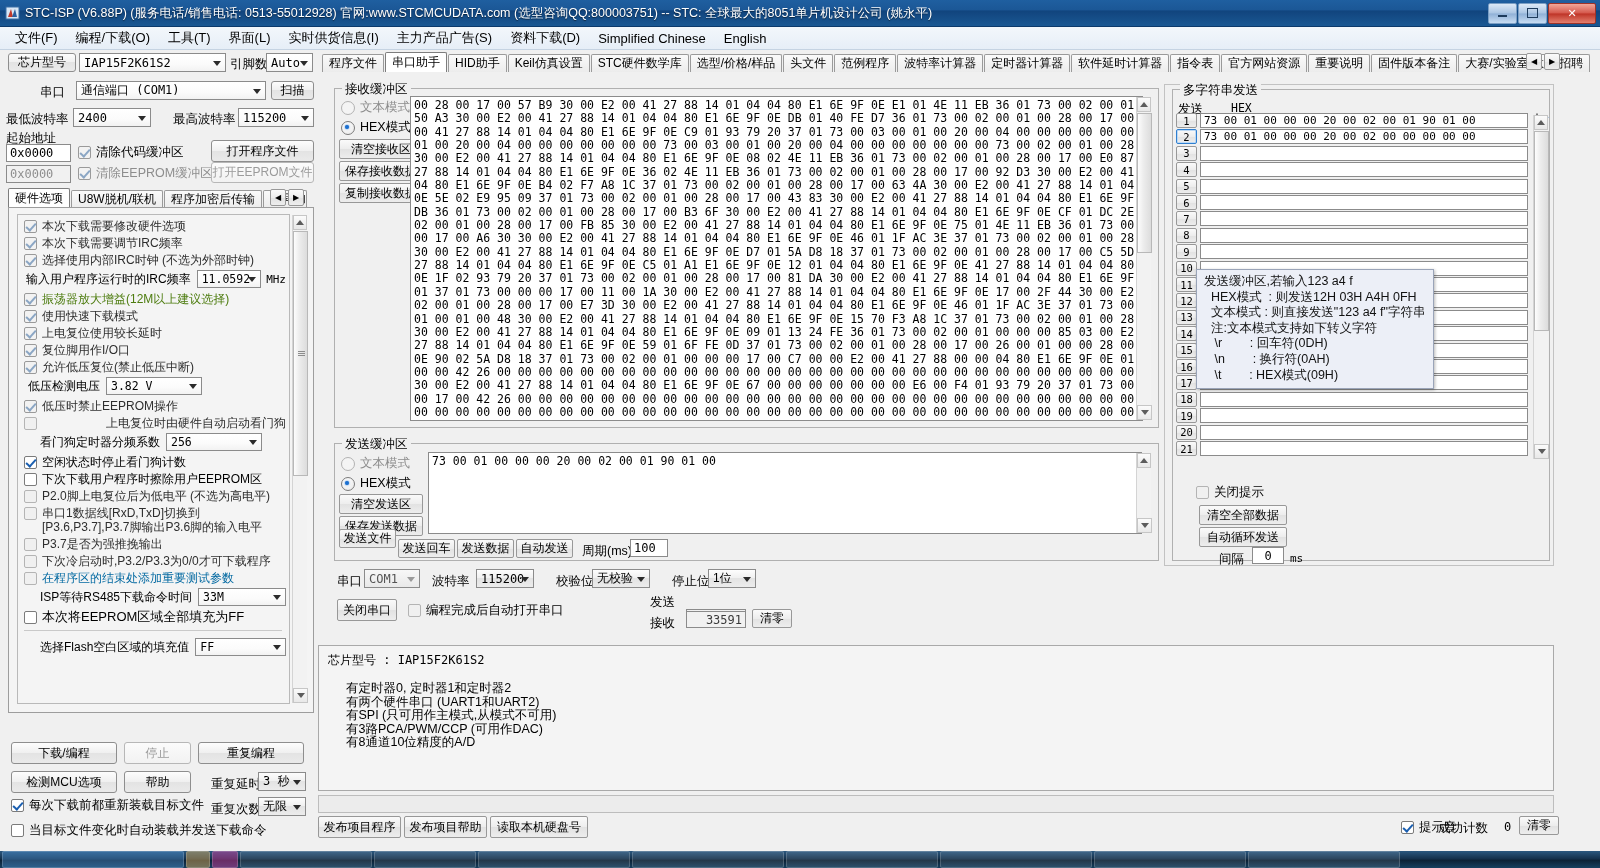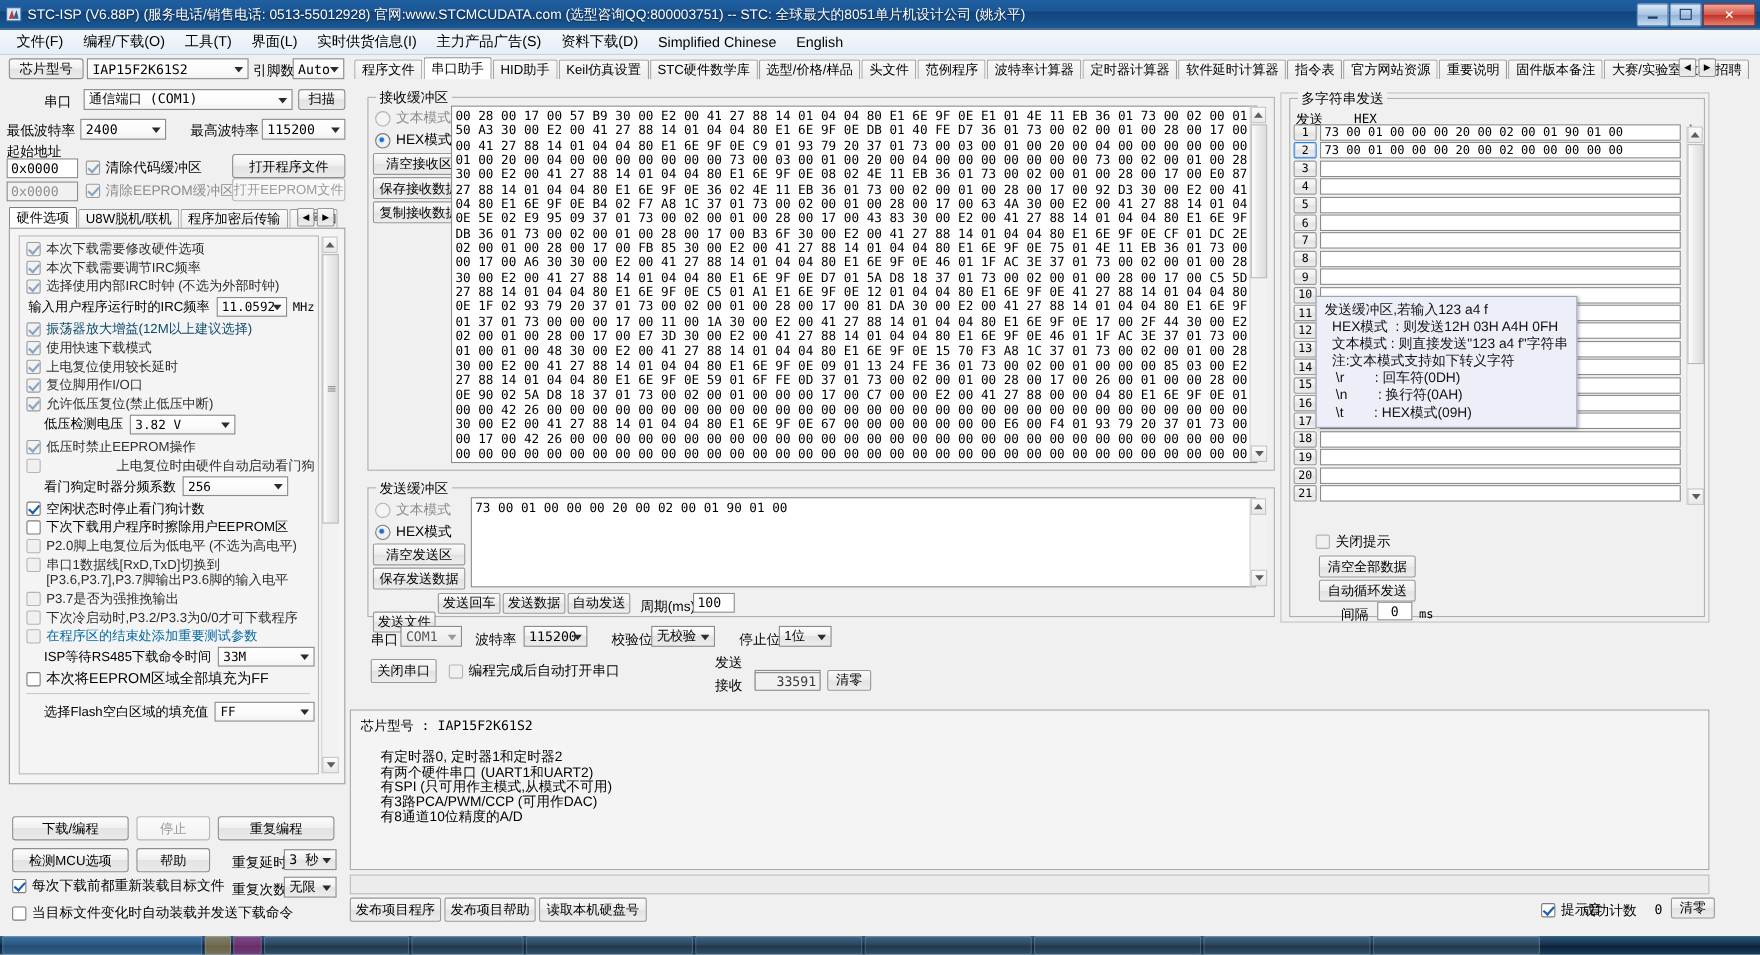--- a/index.html
+++ b/index.html
@@ -281,39 +281,39 @@
             <div style="display: flex; align-items: center; margin: 1px 0px 4px 2px;">
               <span style="font-size: 12px; margin-right: 6px; white-space: nowrap;">输入用户程序运行时的IRC频率</span>
               <div class="combo" style="width: 96px; height: 18px; position: relative; font-size: 11.5px;">
                 <span>11.0592</span>
                 <span class="arrow"></span>
               </div>
               <span style="font-size: 11px; margin-left: 5px; font-family: &quot;DejaVu Sans Mono&quot;, monospace;">MHz</span>
             </div>
             <div style="display: flex; align-items: flex-start; margin-bottom: 3px;">
               <span class="cbx checked dim"></span>
-              <span style="font-size: 12px; line-height: 14px; white-space: pre; color: #0c4a6e;">振荡器放大增益(12M以上建议选择)</span>
+              <span style="font-size: 12px; line-height: 14px; white-space: pre; color: #4d7c0f;">振荡器放大增益(12M以上建议选择)</span>
             </div>
             <div style="display: flex; align-items: flex-start; margin-bottom: 3px;">
               <span class="cbx checked dim"></span>
               <span style="font-size: 12px; line-height: 14px; white-space: pre; color: rgb(46, 46, 46);">使用快速下载模式</span>
             </div>
             <div style="display: flex; align-items: flex-start; margin-bottom: 3px;">
               <span class="cbx checked dim"></span>
               <span style="font-size: 12px; line-height: 14px; white-space: pre; color: rgb(46, 46, 46);">上电复位使用较长延时</span>
             </div>
             <div style="display: flex; align-items: flex-start; margin-bottom: 3px;">
               <span class="cbx checked dim"></span>
               <span style="font-size: 12px; line-height: 14px; white-space: pre; color: rgb(46, 46, 46);">复位脚用作I/O口</span>
             </div>
             <div style="display: flex; align-items: flex-start; margin-bottom: 3px;">
               <span class="cbx checked dim"></span>
               <span style="font-size: 12px; line-height: 14px; white-space: pre; color: rgb(46, 46, 46);">允许低压复位(禁止低压中断)</span>
             </div>
-            <div style="display: flex; margin: 1px 0px 4px 16px;">
+            <div style="display: flex; align-items: center; margin: 1px 0px 4px 4px;">
               <span style="font-size: 12px; margin-right: 6px; white-space: nowrap;">低压检测电压</span>
               <div class="combo" style="width: 96px; height: 18px; position: relative; font-size: 11.5px;">
                 <span>3.82 V</span>
                 <span class="arrow"></span>
               </div>
             </div>
             <div style="display: flex; align-items: flex-start; margin-bottom: 3px;">
               <span class="cbx checked dim"></span>
               <span style="font-size: 12px; line-height: 14px; white-space: pre; color: rgb(46, 46, 46);">低压时禁止EEPROM操作</span>
             </div>
@@ -511,21 +511,21 @@
   <div class="hexarea" style="position:absolute;left:428px;top:452px;width:714px;height:82px;">73 00 01 00 00 00 20 00 02 00 01 90 01 00</div>
   <div class="vsb" style="left:1136px;top:453px;height:80px;">
     <div class="ar">
         <span class="tri-up"></span>
       </div>
     <div class="ar" style="position:absolute;bottom:0;left:0;width:15px;">
         <span class="tri-dn"></span>
       </div>
   </div>
 
-  <div class="btn flat" style="position:absolute;left:339px;top:556px;width:57px;height:19px;">发送文件</div>
+  <div class="btn flat" style="position:absolute;left:339px;top:529px;width:57px;height:19px;">发送文件</div>
   <div class="btn flat" style="position:absolute;left:398px;top:539px;width:57px;height:19px;">发送回车</div>
   <div class="btn flat" style="position:absolute;left:457px;top:539px;width:57px;height:19px;">发送数据</div>
   <div class="btn flat" style="position:absolute;left:516px;top:539px;width:57px;height:19px;">自动发送</div>
   <div class="lbl" style="left:582px;top:543px;">周期(ms)</div>
   <div class="txt" style="position:absolute;left:630px;top:539px;width:38px;height:18px;">100</div>
 
   <div class="lbl" style="left:337px;top:573px;">串口</div>
   <div class="combo gray" style="position:absolute;left:364px;top:569px;width:56px;height:19px;">
     <span>COM1</span>
     <span class="arrow"></span>

